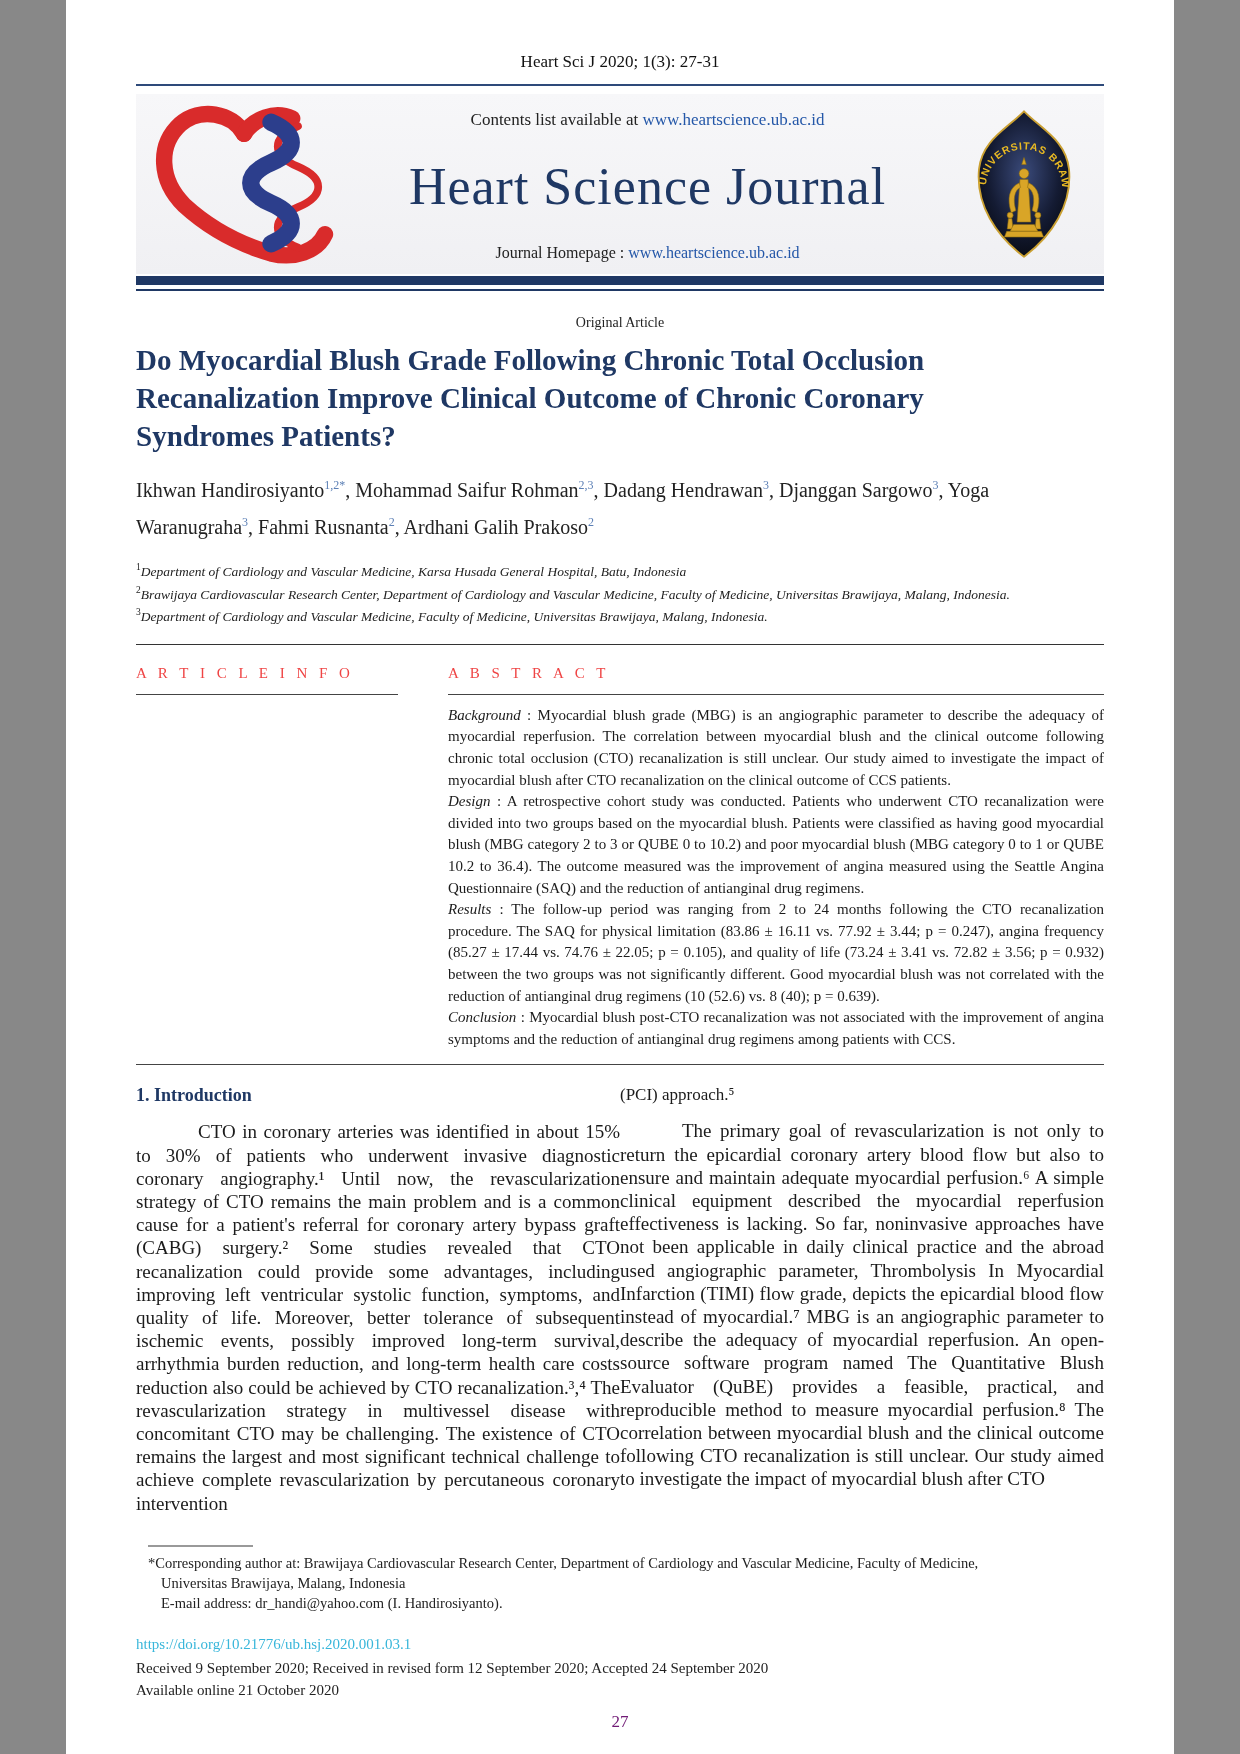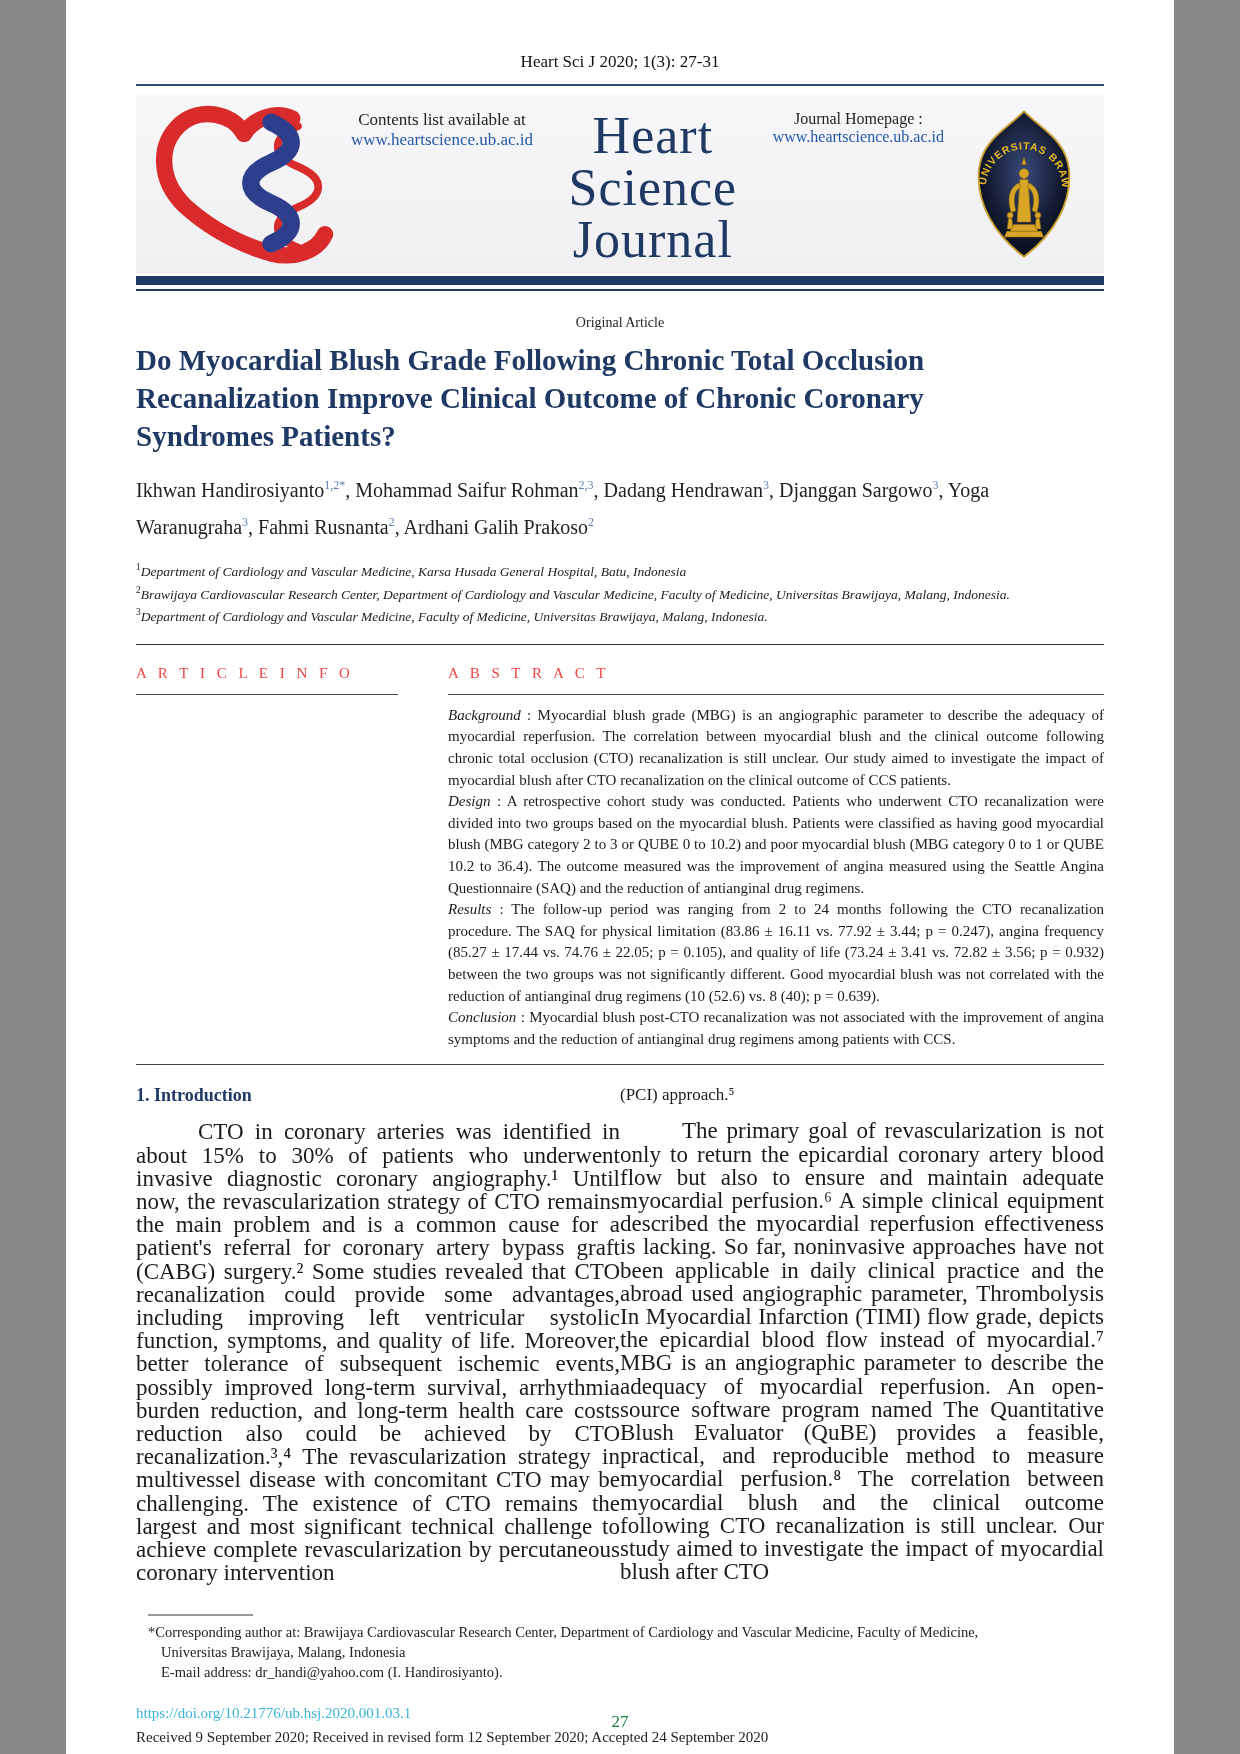--- a/index.html
+++ b/index.html
@@ -6,21 +6,21 @@
   .page{
     width:1108px;height:1754px;position:relative;margin:0 auto;
     background:#ffffff;box-sizing:border-box;padding:52px 70px 0;
     font-family:"Liberation Serif",serif;color:#1b1b1b;overflow:hidden;
   }
   .citation{text-align:center;font-size:17px;color:#111;}
   .rule-top{border:none;border-top:2px solid #2e4a7a;margin:12px 0 8px;}
 
   .masthead{background:linear-gradient(180deg,#f7f7f9,#f0f0f3);display:flex;align-items:stretch;height:180px;}
   .mh-left{width:215px;display:flex;align-items:center;justify-content:center;}
-  .mh-center{flex:1;display:flex;flex-direction:row;justify-content:space-between;padding:16px 0 12px;text-align:center;}
+  .mh-center{flex:1;display:flex;flex-direction:column;justify-content:space-between;padding:16px 0 12px;text-align:center;}
   .mh-right{width:160px;display:flex;align-items:center;justify-content:center;}
   .contents-line{font-size:17px;color:#222;}
   a.blue-link{color:#2457a8;text-decoration:none;cursor:pointer;}
   .journal-title{font-size:52px;color:#1f3864;letter-spacing:1px;line-height:1;text-align:center;}
   .homepage-line{font-size:16px;color:#222;}
 
   .bar-navy{height:9px;background:#1f3864;margin-top:2px;}
   .bar-thin{height:2px;background:#1f3864;margin-top:4px;}
 
   .article-type{margin-top:24px;font-size:14px;color:#222;text-align:center;}
@@ -38,32 +38,32 @@
   .col-heading{font-size:15px;color:#ef4444;letter-spacing:4px;}
   .col-rule{border:none;border-top:1px solid #444;margin:12px 0 10px;}
   .keywords p{margin:0;font-size:15px;font-style:italic;line-height:21px;}
   .abstract p{margin:0;font-size:15px;line-height:21.6px;text-align:justify;}
   .abstract .lead{font-style:italic;}
   .rule-body{border:none;border-top:1px solid #444;margin:14px 0 0;}
 
   .body-cols{display:flex;margin-top:14px;}
   .body-col{flex:1;min-width:0;}
   .section-heading{color:#1f3864;font-weight:bold;font-size:18px;margin:6px 0 0;}
-  .body-text{font-size:23px;line-height:23.2px;text-align:justify;margin:14px 0 0;}
+  .body-text{font-size:19px;line-height:23.2px;text-align:justify;margin:14px 0 0;}
   .indent{text-indent:62px;}
   .continuation{font-size:17px;margin:6px 0 0;}
 
   .footnote{margin-top:30px;font-size:14.5px;line-height:20px;color:#222;}
   .footnote-rule{width:105px;border:none;border-top:2px solid #999;margin:0 0 6px 12px;}
   .fn-l1{margin:0 0 0 12px;}
   .fn-l2,.fn-l3{margin:0 0 0 25px;}
 
   .doi-block{margin-top:20px;font-size:15px;line-height:22px;color:#222;}
   .doi{color:#38b6da;text-decoration:none;cursor:pointer;display:inline-block;margin-bottom:2px;}
-  .page-num{position:absolute;bottom:22px;left:0;right:0;text-align:center;font-size:17px;color:#15803d;}
+  .page-num{position:absolute;bottom:22px;left:0;right:0;text-align:center;font-size:17px;color:#701a75;}
 </style>
 </head>
 <body>
 
 <div class="page">
 
   <div class="citation">Heart Sci J 2020; 1(3): 27-31</div>
   <hr class="rule-top">
 
   <div class="masthead">

